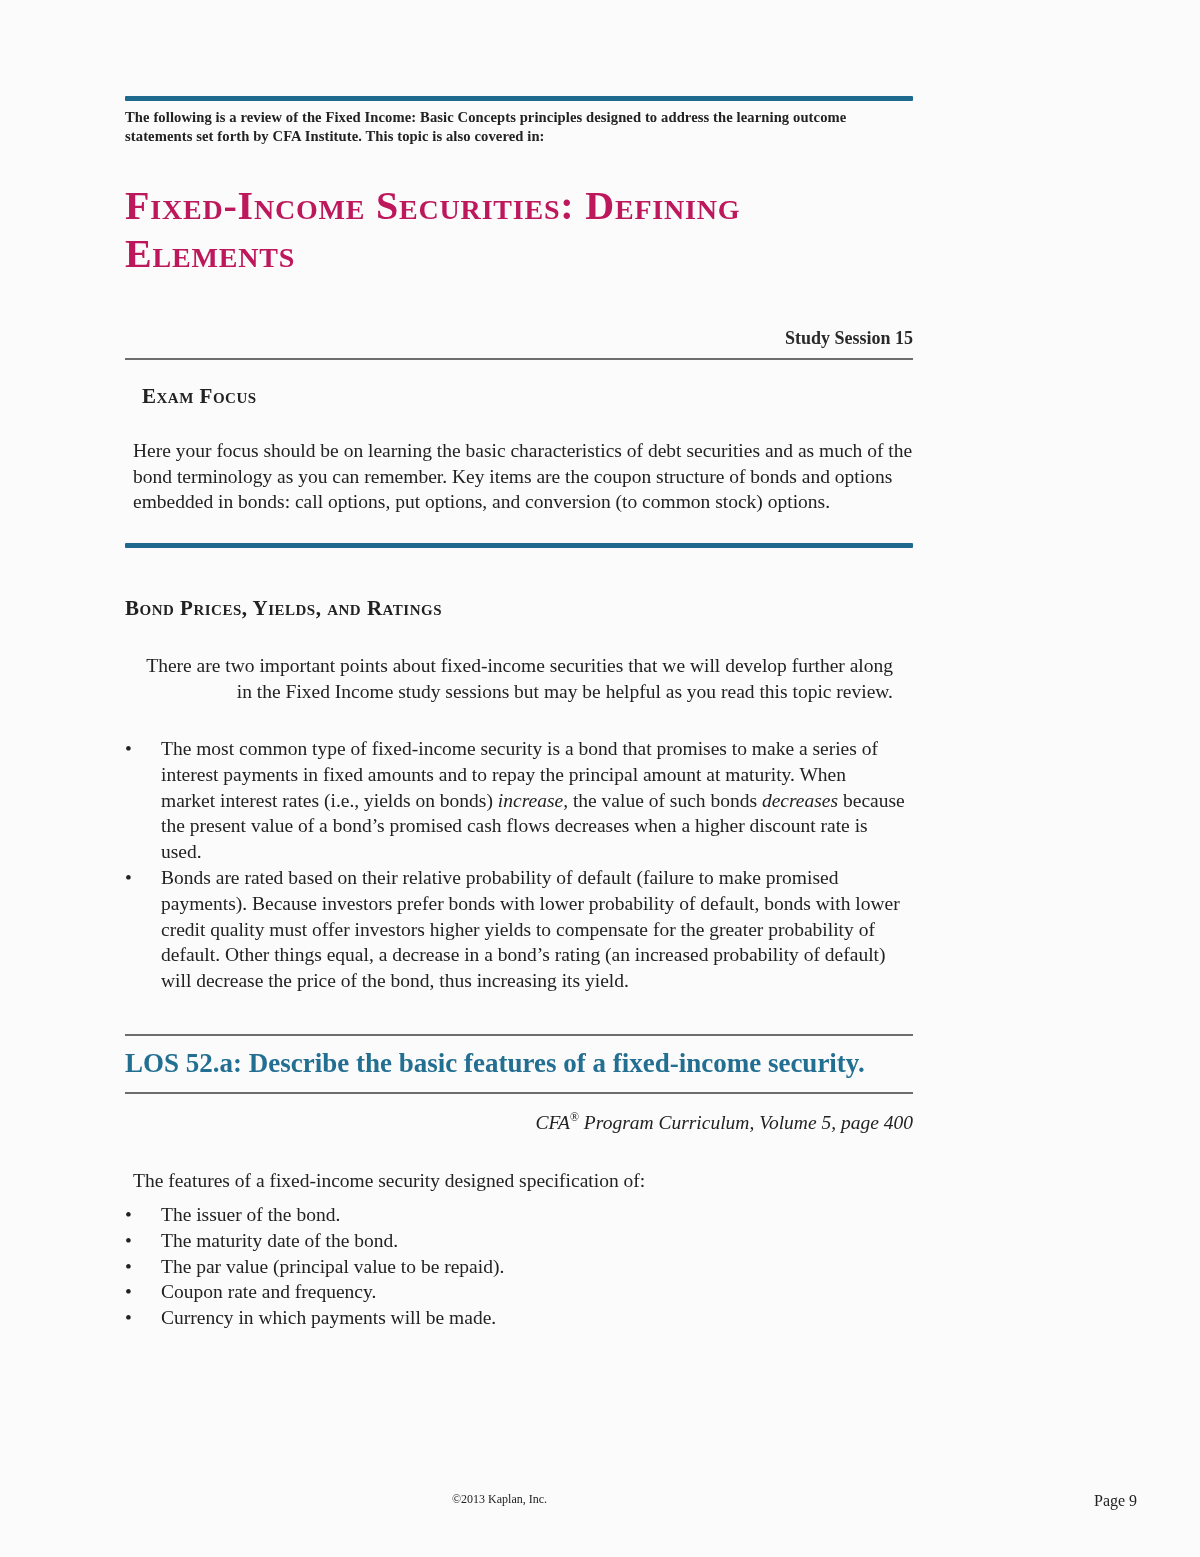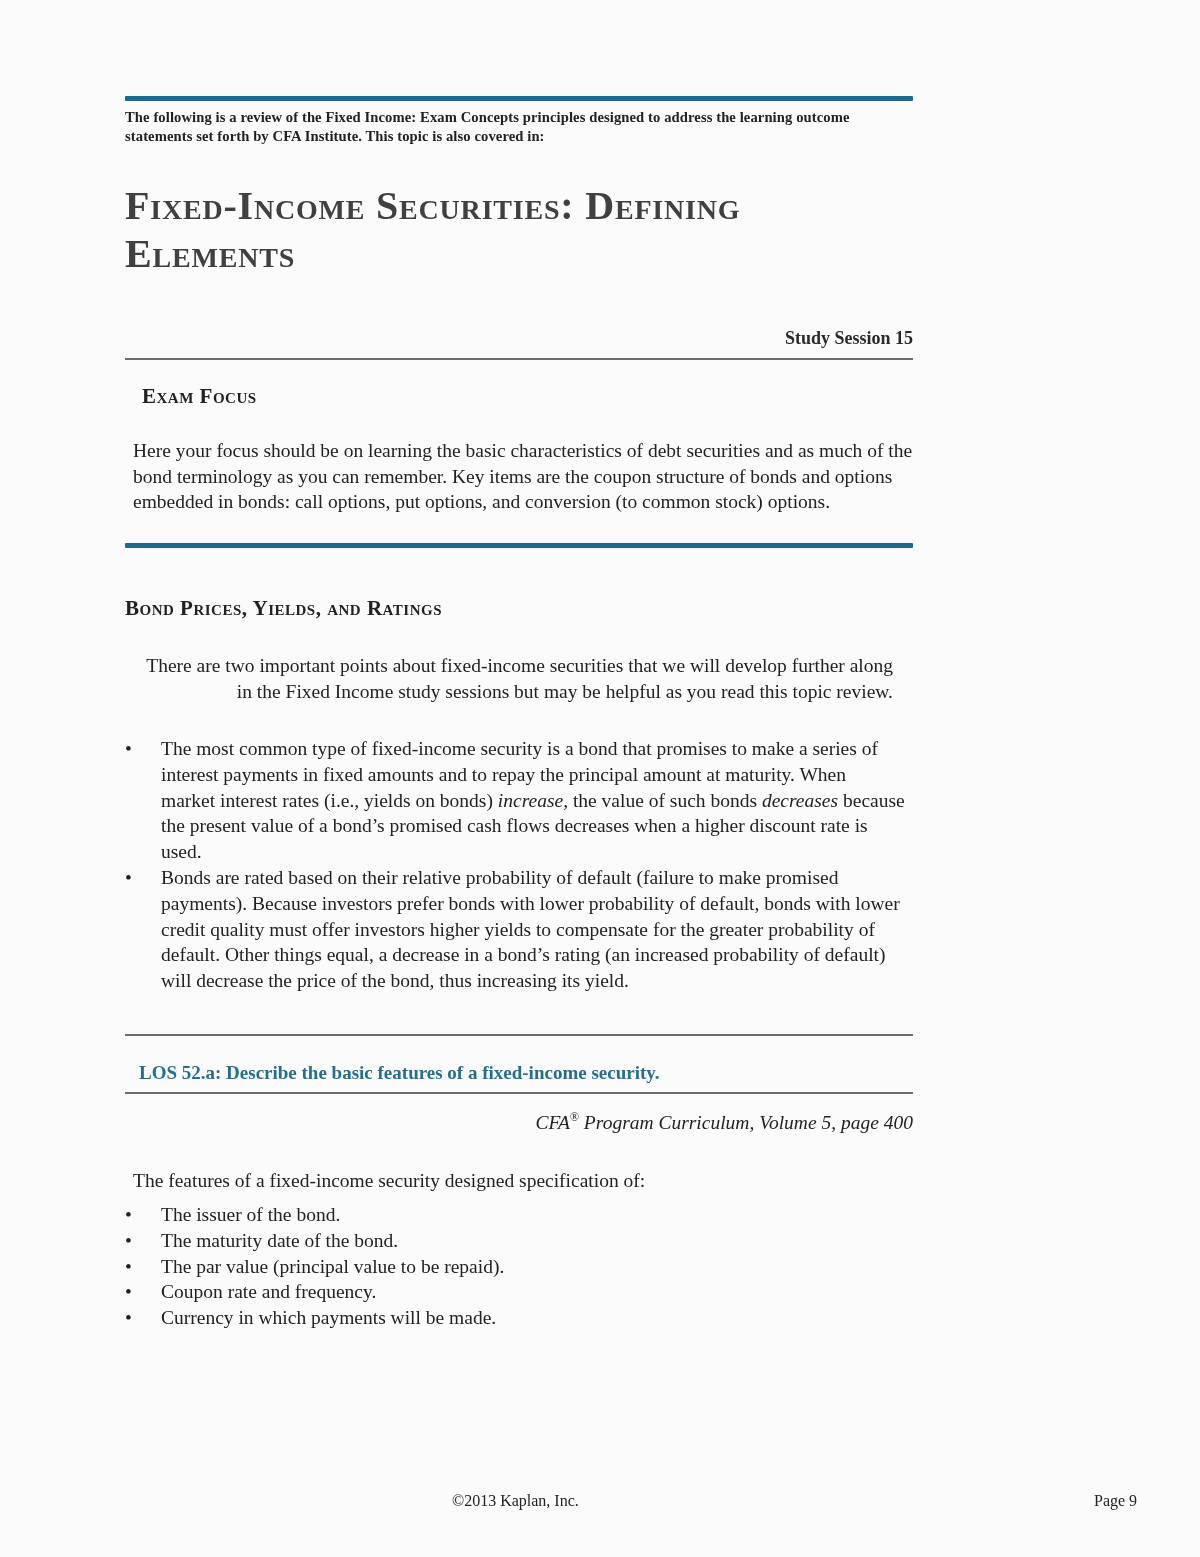--- a/index.html
+++ b/index.html
@@ -24,21 +24,21 @@
     position: absolute; top: 96px; left: 0; width: 788px;
   }
   .intro-text {
     margin-top: 7px;
     font-size: 14.6px; line-height: 19px; font-weight: bold; color: #222;
     letter-spacing: 0.1px;
   }
   .title {
     position: absolute; top: 182px; left: 0; width: 788px;
     font-size: 40px; line-height: 48px; font-weight: bold;
-    font-variant: small-caps; letter-spacing: 0.8px; color: #404040;
+    font-variant: small-caps; letter-spacing: 0.8px; color: #be185d;
     margin: 0;
   }
   .session {
     position: absolute; top: 328px; right: 0;
     font-size: 18px; font-weight: bold; color: #2a2a2a;
   }
   .session-rule { position: absolute; top: 358px; left: 0; width: 788px; }
   .h2 {
     font-size: 21px; font-weight: bold; font-variant: small-caps;
     letter-spacing: 0.5px; color: #222; margin: 0;
@@ -58,48 +58,48 @@
     position: relative; padding-left: 36px;
     font-size: 19.5px; line-height: 25.8px; color: #222;
   }
   ul.bullets li .dot {
     position: absolute; left: 0; top: 0;
   }
   .bond-list { position: absolute; top: 736px; left: 0; width: 780px; }
   .los-rule1 { position: absolute; top: 1034px; left: 0; width: 788px; }
   .los {
     position: absolute; top: 1048px; left: 0;
-    font-size: 19px; font-weight: bold; color: #236f92; margin: 14px;
+    font-size: 27px; font-weight: bold; color: #236f92; margin: 0;
   }
   .los-rule2 { position: absolute; top: 1092px; left: 0; width: 788px; }
   .curr {
     position: absolute; top: 1110px; right: 0;
     font-size: 19.5px; font-style: italic; color: #222;
   }
   .curr sup { font-size: 12px; }
   .feat-p { position: absolute; top: 1160px; left: 0; }
   .feat-list { position: absolute; top: 1202px; left: 0; width: 788px; }
   .feat-list li { line-height: 24.5px; }
   .footer-copy {
     position: absolute; top: 1492px; left: 452px;
-    font-size: 16px; color: #222; text-align: right;
+    font-size: 12px; color: #222; text-align: right;
   }
   .footer-page {
     position: absolute; top: 1492px; left: 1094px;
     font-size: 16px; color: #222; text-align: right;
   }
 </style>
 </head>
 <body>
 
 <div class="page">
 
   <div class="intro">
     <div class="rule-thick"></div>
-    <div class="intro-text">The following is a review of the Fixed Income: Exam Concepts principles designed to address the learning outcome statements set forth by CFA Institute. This topic is also covered in:</div>
+    <div class="intro-text">The following is a review of the Fixed Income: Basic Concepts principles designed to address the learning outcome statements set forth by CFA Institute. This topic is also covered in:</div>
   </div>
 
   <h1 class="title">Fixed-Income Securities: Defining Elements</h1>
 
   <div class="session">Study Session 15</div>
   <div class="rule-thin session-rule"></div>
 
   <h2 class="h2 exam-h">Exam Focus</h2>
   <p class="p exam-p">Here your focus should be on learning the basic characteristics of debt securities and as much of the bond terminology as you can remember. Key items are the coupon structure of bonds and options embedded in bonds: call options, put options, and conversion (to common stock) options.</p>
   <div class="rule-thick exam-rule"></div>

